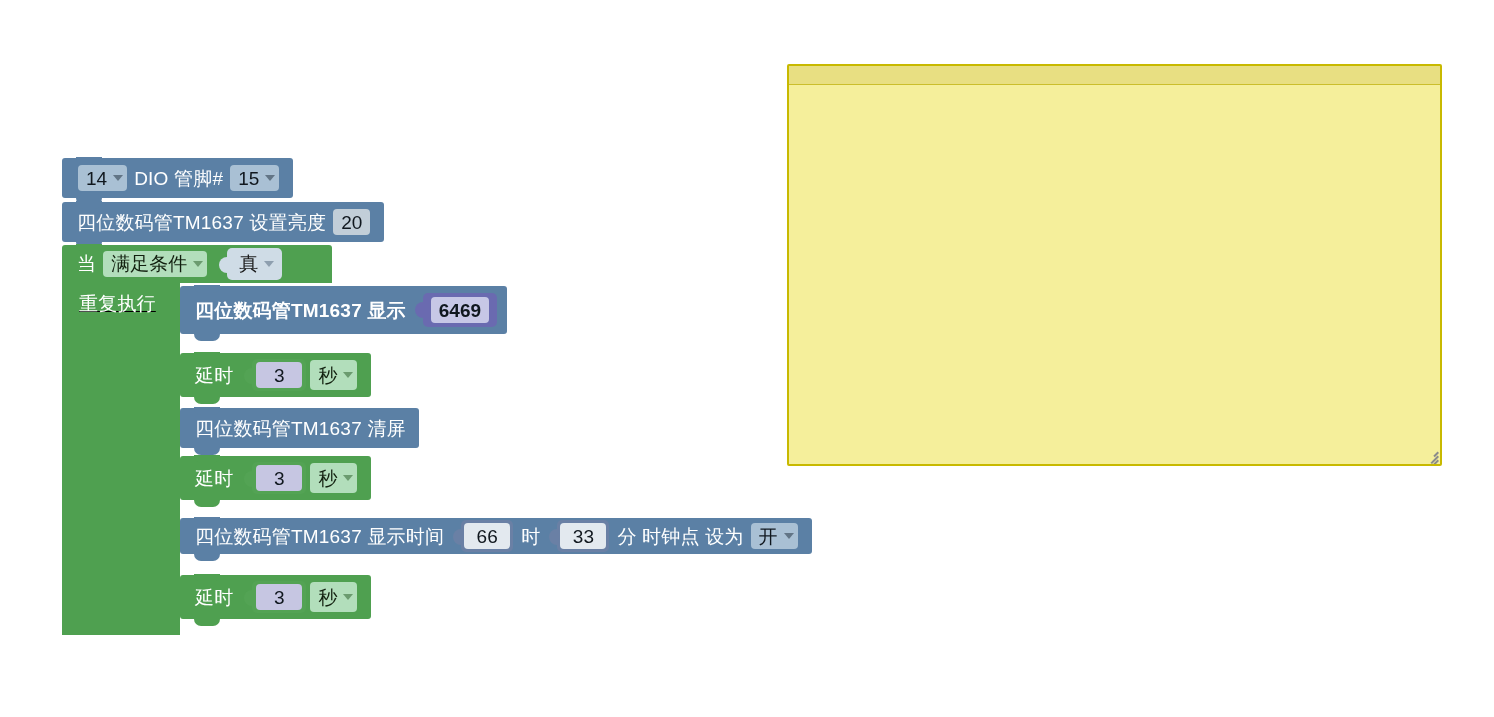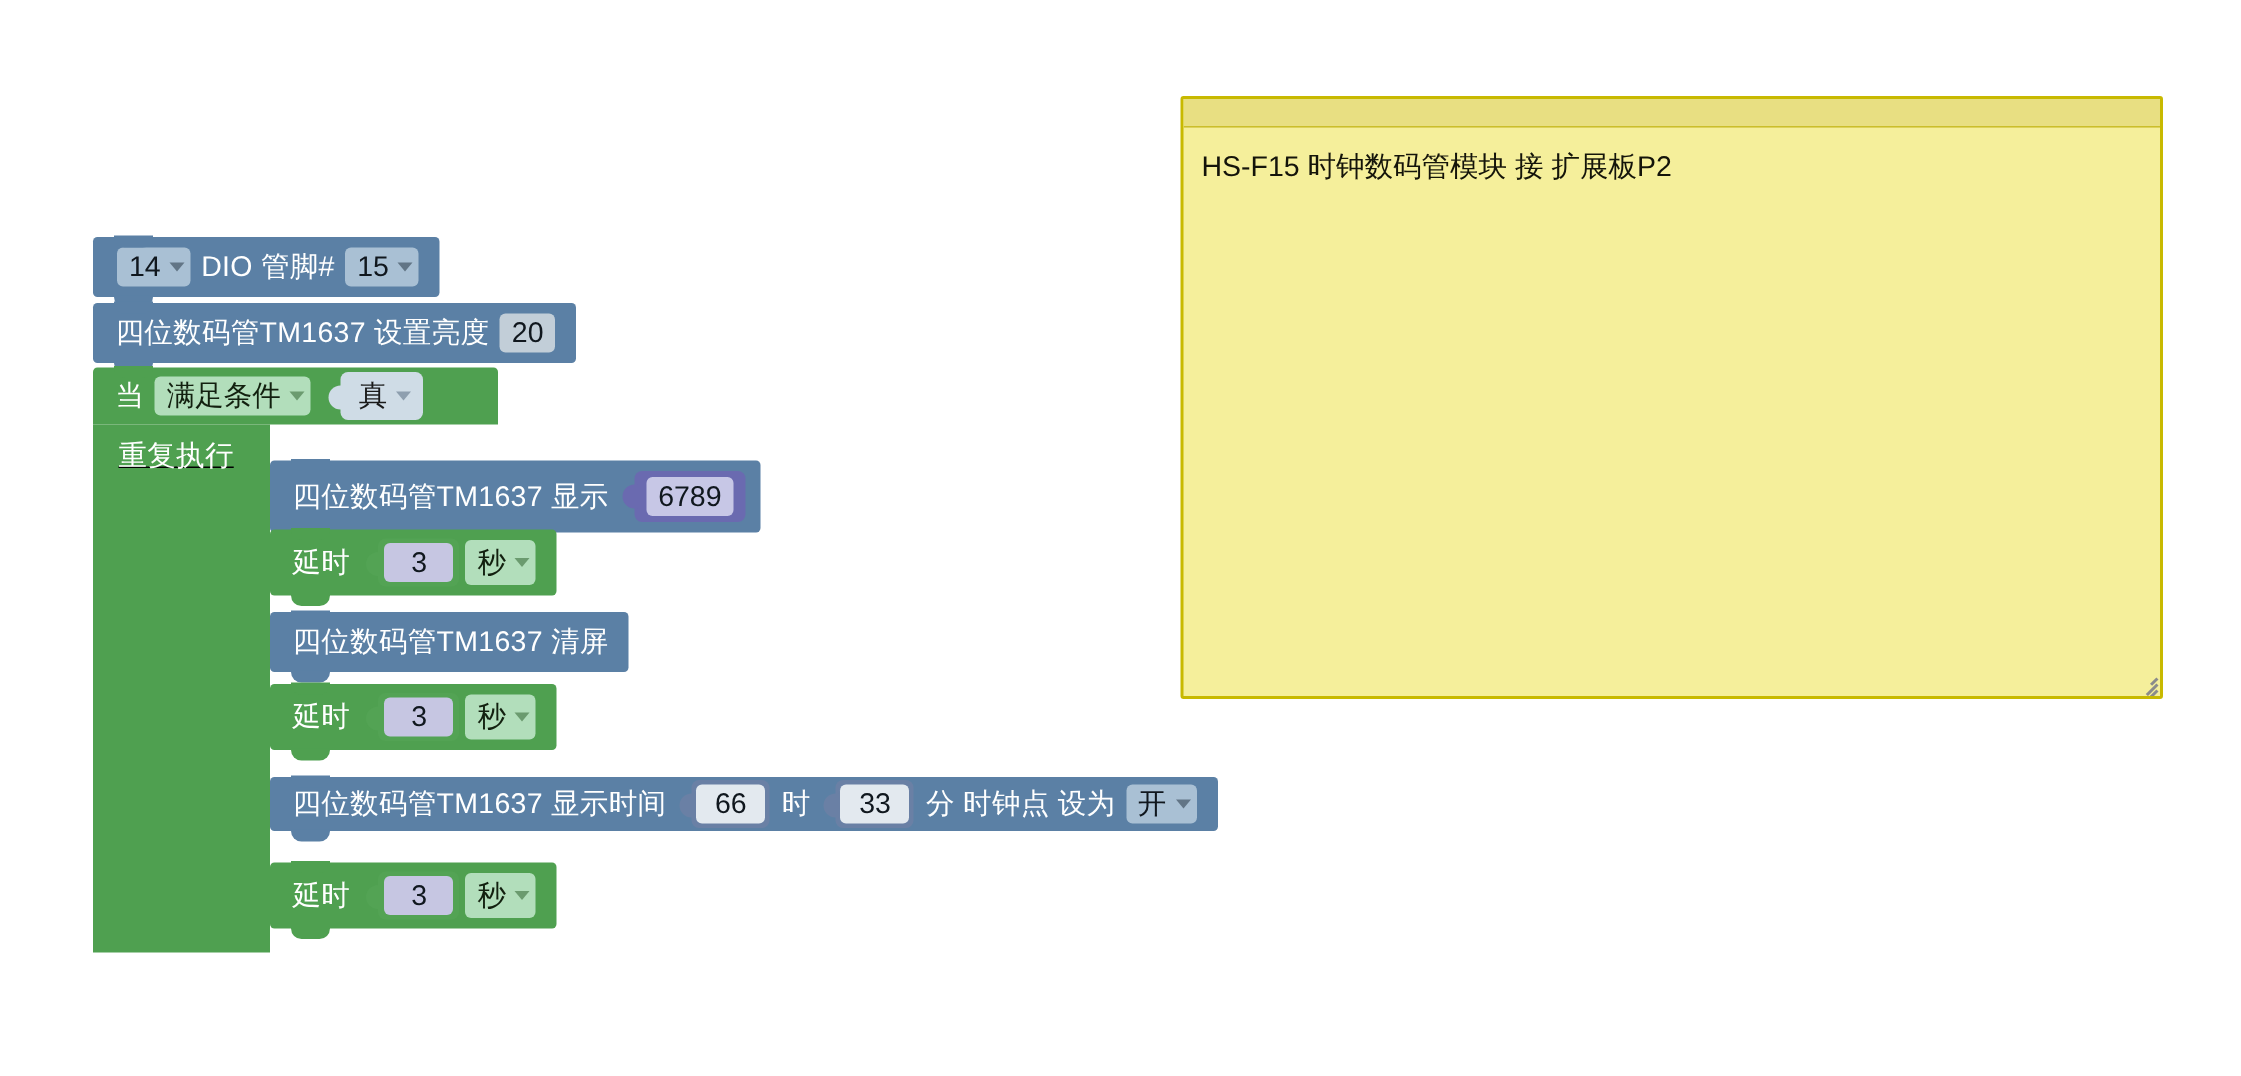--- a/index.html
+++ b/index.html
@@ -282,24 +282,24 @@
       <span class="logic-txt">真</span>
       <span class="caret caret-g" style="border-top-color:rgba(90,110,130,0.55)"></span>
     </span>
   </div>
   <div class="loop-left">
     <span class="blk-txt">重复执行</span>
   </div>
 
 </div>
 
-<div class="blk stmt dev" id="blk-show" style="left:180px; top:307px; height:48px;">
+<div class="blk stmt dev" id="blk-show" style="left:180px; top:286px; height:48px;font-weight:bold;">
   <span class="blk-txt">四位数码管TM1637 显示</span>
   <span class="reporter rep-math">
-    <span class="num-inner num-purple">6789</span>
+    <span class="num-inner num-purple">6469</span>
   </span>
 </div>
 
 <div class="blk stmt ctl" id="blk-delay1" style="left:180px; top:353px; height:44px;">
   <span class="blk-txt">延时</span>
   <span class="reporter rep-shadow-green" style="height:32px; margin-left:16px; padding:0 4px;">
     <span class="num-inner num-lav">3</span>
   </span>
   <span class="field fld-green-dd" style="height:30px;">
     <span>秒</span>
@@ -344,19 +344,18 @@
     <span class="num-inner num-lav">3</span>
   </span>
   <span class="field fld-green-dd" style="height:30px;">
     <span>秒</span>
     <span class="caret caret-g"></span>
   </span>
 </div>
 
 <div id="comment">
   <div id="comment-bar"></div>
-  <div id="comment-text">HS-F15 时钟数码管模块 接 扩展板P2</div>
   <div id="comment-resize">
     <i></i>
     <i></i>
     <i></i>
   </div>
 </div>
 
 </body></html>

